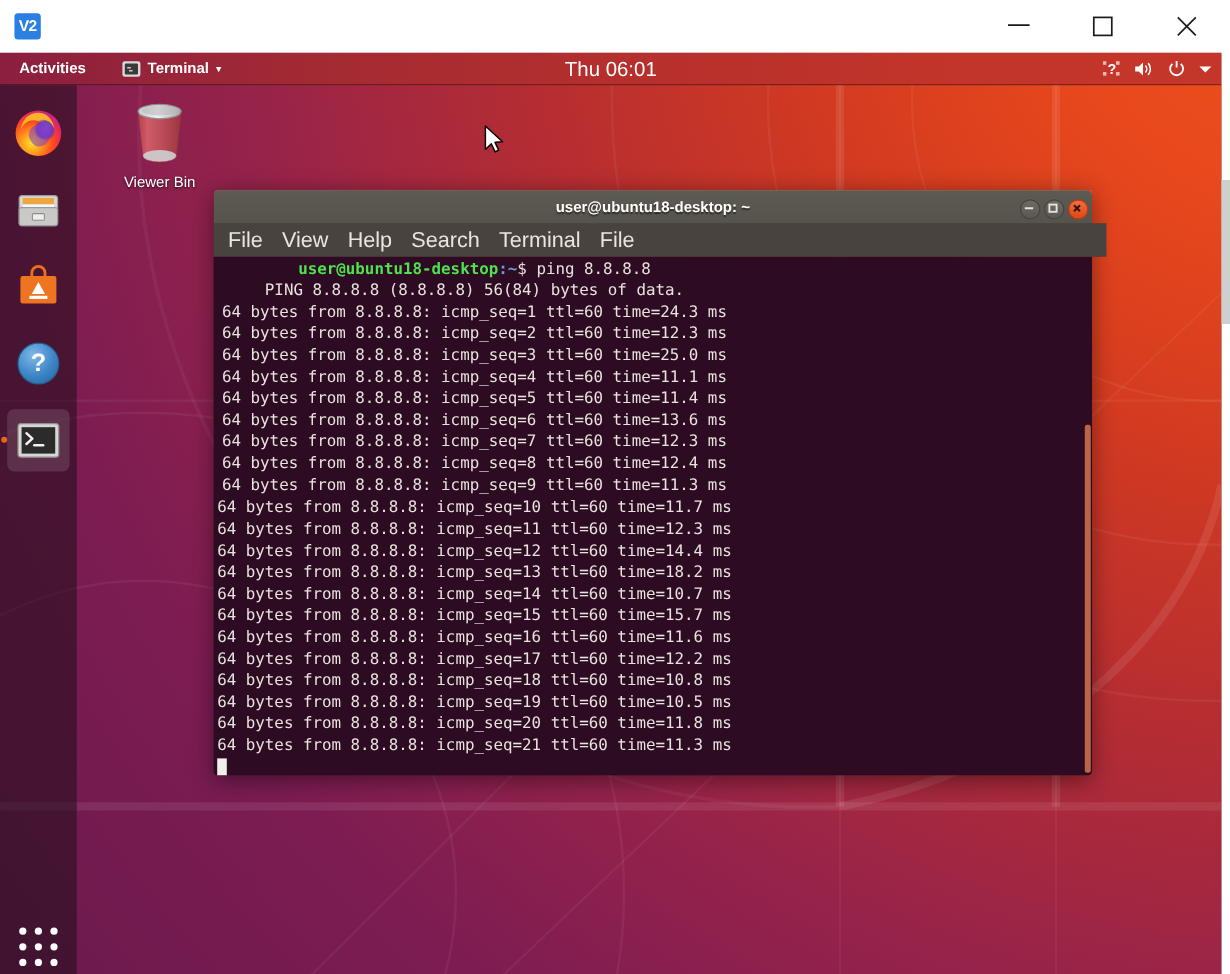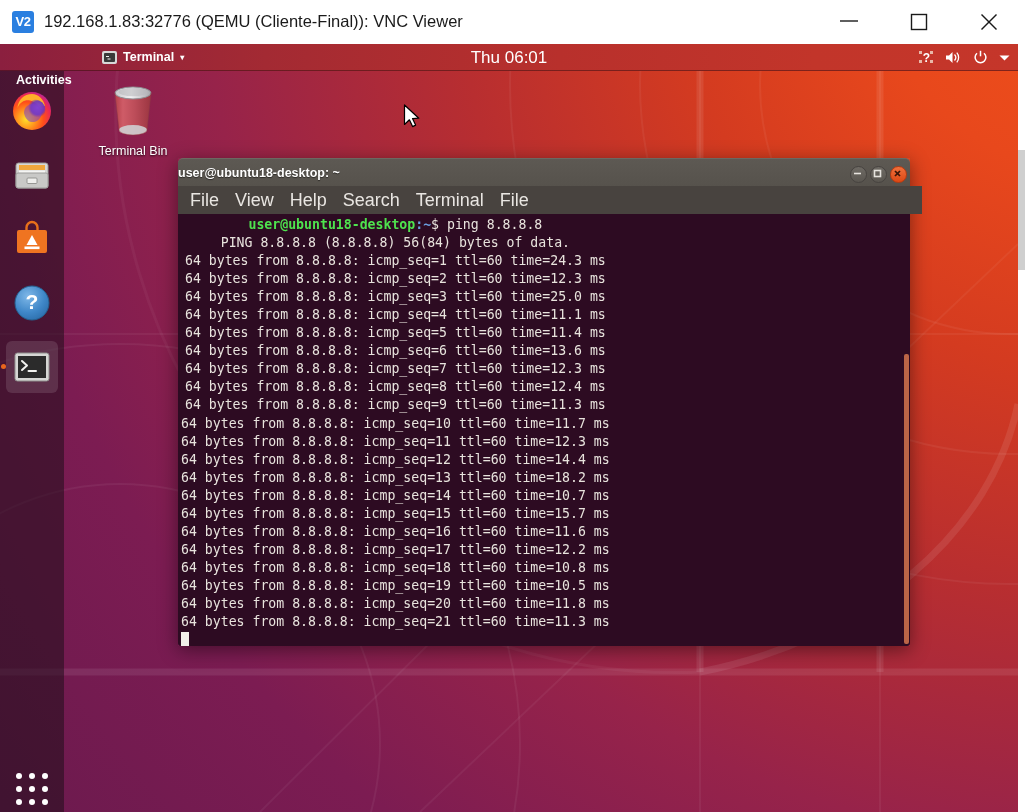--- a/index.html
+++ b/index.html
@@ -129,21 +129,20 @@
     left: 0; bottom: 0; width: 1018px; height: 1px;
     background: rgba(0,0,0,0.35);
   }
   #activities {
     position: absolute;
     left: 10px; top: 0;
     height: 36px; line-height: 27px;
     padding: 0 6px;
     font-size: 12.5px; font-weight: bold;
     color: #ffffff;
-    margin-top: 23px;
   }
   #app-menu {
     position: absolute;
     left: 96px; top: 0;
     height: 27px; line-height: 27px;
     display: flex; align-items: center; gap: 6px;
     padding: 0 6px;
   }
   #app-menu .appname { font-size: 12.5px; font-weight: bold; color:#fff; }
   #app-menu .caret { font-size: 8px; color: #ffffff; }
@@ -257,21 +256,21 @@
     background: linear-gradient(to bottom, #5d5953 0%, #56524c 100%);
     border-top-left-radius: 5px;
     border-top-right-radius: 5px;
     border-top: 1px solid #6d6861;
   }
   #term-title {
     position: absolute;
     left: 0; top: 0;
     width: 732px; height: 28px;
     line-height: 28px;
-    text-align: left;
+    text-align: center;
     font-size: 12.5px;
     font-weight: bold;
     color: #ffffff;
     text-shadow: 0 1px 1px rgba(0,0,0,0.5);
   }
   .wbtn {
     position: absolute;
     top: 7px;
     width: 15px; height: 15px;
     border-radius: 50%;
@@ -365,21 +364,20 @@
     <div class="seg" style="left:184px;width:36px;background:#1a0d14;"></div>
     <div class="seg" style="left:220px;width:24px;background:#7a2a8a;"></div>
     <div class="seg" style="left:244px;width:40px;background:#24101a;"></div>
     <div class="seg" style="left:284px;width:30px;background:#341620;"></div>
     <div class="seg" style="left:314px;width:106px;background:#1d0f16;"></div>
     <div class="seg" style="left:420px;width:605px;background:#ffffff;"></div>
   </div>
 
   <div id="vnc-titlebar">
     <div id="vnc-logo">V2</div>
-    <div id="vnc-title">192.168.1.83:32776 (QEMU (Cliente-Final)): VNC Viewer</div>
 
     <div class="vnc-ctl" id="vnc-min">
       <svg width="20" height="16" viewBox="0 0 20 16">
         <line x1="1" y1="8" x2="19" y2="8" stroke="#1a1a1a" stroke-width="1.4"></line>
       </svg>
     </div>
     <div class="vnc-ctl" id="vnc-max">
       <svg width="20" height="18" viewBox="0 0 20 18">
         <rect x="2.5" y="1.5" width="15" height="15" fill="none" stroke="#1a1a1a" stroke-width="1.4"></rect>
       </svg>
@@ -559,21 +557,21 @@
             <stop offset="100%" stop-color="#a8a8ac"></stop>
           </linearGradient>
         </defs>
         <path d="M12 13 L16 50 A 14 5 0 0 0 44 50 L48 13 Z" fill="url(#binBody)" opacity="0.93"></path>
         <ellipse cx="30" cy="50" rx="14" ry="5" fill="#cfcfd2" opacity="0.9"></ellipse>
         <ellipse cx="30" cy="13" rx="18" ry="6" fill="url(#binLid)"></ellipse>
         <ellipse cx="30" cy="13" rx="18" ry="6" fill="none" stroke="#8e8e92" stroke-width="1"></ellipse>
         <ellipse cx="30" cy="12" rx="14.5" ry="4.2" fill="#b9b9bd" opacity="0.6"></ellipse>
         <path d="M12 13 L16 50 A 14 5 0 0 0 44 50 L48 13" fill="none" stroke="#8e3a44" stroke-width="0.8" opacity="0.6"></path>
       </svg>
-      <div id="trash-label">Terminal Bin</div>
+      <div id="trash-label">Viewer Bin</div>
     </div>
 
     <div id="terminal-window">
 
       <div id="term-titlebar">
         <div id="term-title">user@ubuntu18-desktop: ~</div>
         <div class="wbtn" id="wb-min">
           <svg width="13" height="13" viewBox="0 0 13 13">
             <line x1="3" y1="6.5" x2="10" y2="6.5" stroke="#e6e3de" stroke-width="1.6"></line>
           </svg>

